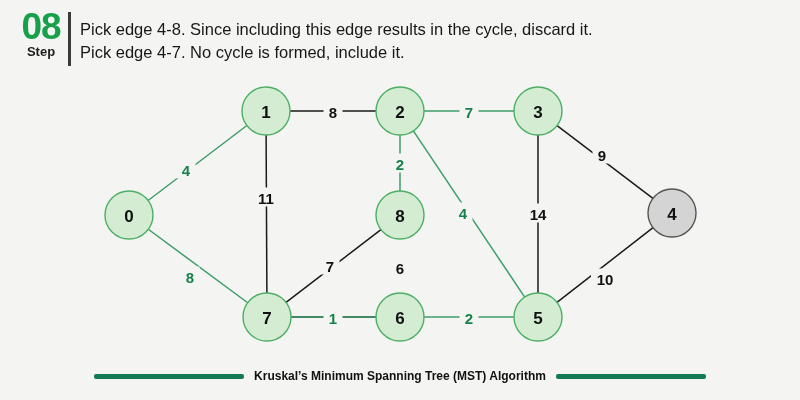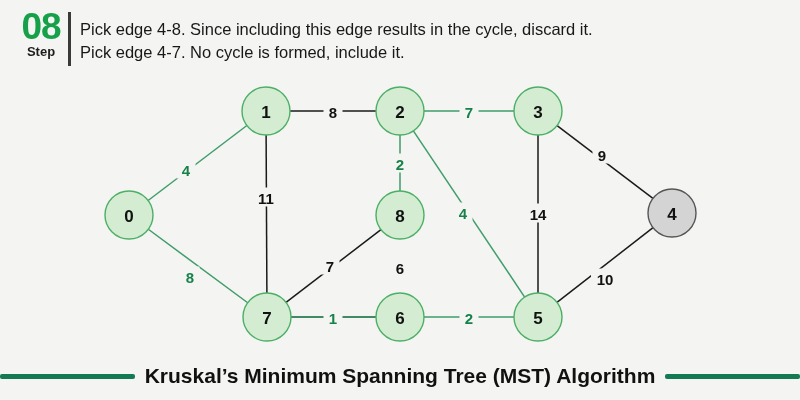--- a/index.html
+++ b/index.html
@@ -106,21 +106,21 @@
     gap: 10px;
   }
   .footer-rule {
     height: 5px;
     background: #137a54;
     border-radius: 2px;
   }
   #footer-rule-left  { width: 150px; }
   #footer-rule-right { width: 150px; }
   #footer-title {
-    font-size: 21px;
+    font-size: 12px;
     font-weight: bold;
     color: #111111;
     white-space: nowrap;
   }
 </style>
 </head>
 <body>
 
 <div id="root" style="background: rgb(244, 244, 242);">
 

